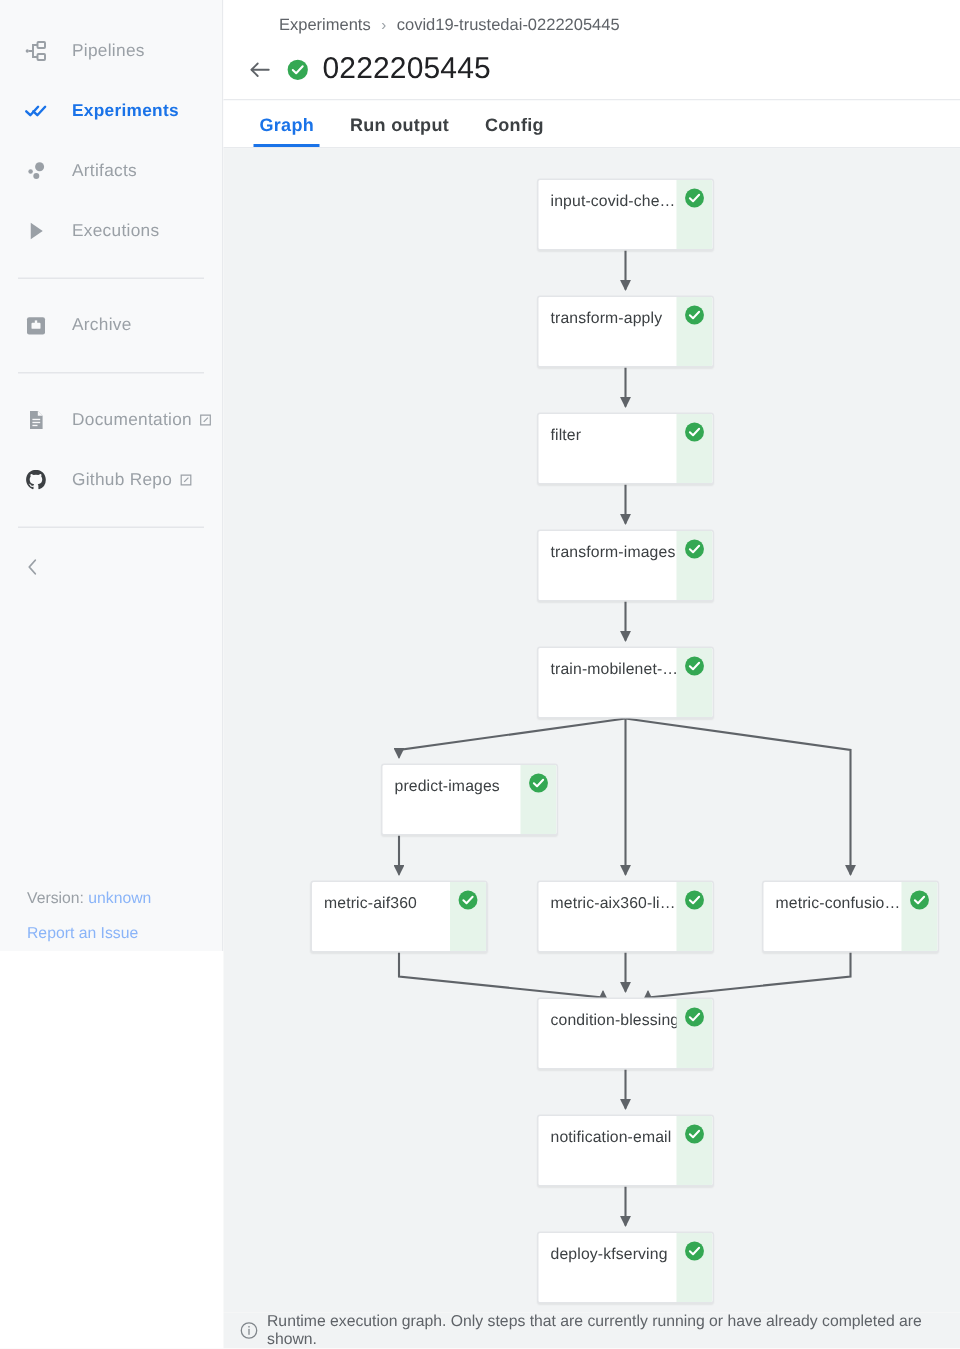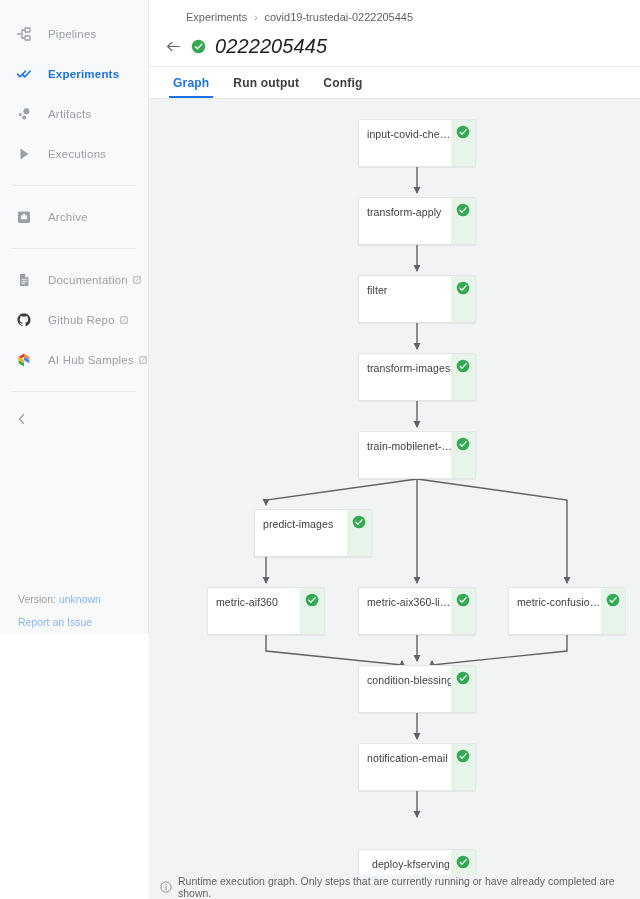--- a/index.html
+++ b/index.html
@@ -60,21 +60,21 @@
   
   .main { flex: 1 1 auto; height: 899px; position: relative; background: #fff; display: flex; flex-direction: column; }
 
   .topbar { padding: 8px 0 0 0; background: #fff; border-bottom: 1px solid #e8eaed; }
   .breadcrumb { display: flex; align-items: center; font-size: 11px; color: #5f6368; padding-left: 37px; height: 18px; }
   .breadcrumb a { color: #5f6368; text-decoration: none; }
   .breadcrumb .sep { margin: 0 7px; color: #9aa0a6; font-size: 10px; }
   .titlerow { display: flex; align-items: center; height: 40px; padding-left: 12px; }
   .back-arrow { width: 24px; height: 24px; display: flex; align-items: center; justify-content: center; color: #5f6368; cursor: pointer; margin-right: 6px; }
   .status-dot { margin-right: 9px; display: flex; align-items: center; }
-  .run-title { font-size: 20px; color: #202124; font-weight: 400; letter-spacing: .1px; font-style: italic; }
+  .run-title { font-size: 20px; color: #202124; font-weight: 400; letter-spacing: .1px; }
 
   .tabs { display: flex; height: 32px; border-bottom: 1px solid #e8eaed; background: #fff; padding-left: 12px; align-items: stretch; }
   .tab { position: relative; display: flex; align-items: center; padding: 0 12px; font-size: 12px; color: #3c4043; cursor: pointer; font-weight: bold; letter-spacing: .2px; }
   .tab.active { color: #1a73e8; }
   .tab.active::after { content: ""; position: absolute; left: 8px; right: 8px; bottom: 0; height: 2px; background: #1a73e8; }
 
   
   .canvas { flex: 1 1 auto; background: #f1f3f4; position: relative; overflow: hidden; }
   .graph { position: absolute; inset: 0; }
   .edges { position: absolute; left: 0; top: 0; width: 485px; height: 785px; }
@@ -209,38 +209,20 @@
       </span>
       <span class="lbl">Github Repo</span>
       <span class="ext">
         <svg width="8" height="8" viewBox="0 0 10 10" fill="none" stroke="#9aa0a6" stroke-width="1">
           <path d="M1 1 H9 V9 H1 Z"></path>
             <path d="M3.5 6.5 L7 3"></path>
         </svg>
       </span>
     </div>
 
-    <div class="nav-item">
-      <span class="ico">
-        <svg width="16" height="16" viewBox="0 0 16 16">
-          <path d="M8 1.6 L13.4 4.7 V8 L8 4.9 Z" fill="#ea8e4b"></path>
-          <path d="M8 4.9 L13.4 8 V11.3 L8 8.2 Z" fill="#4285f4"></path>
-          <path d="M8 1.6 L2.6 4.7 V8 L8 4.9 Z" fill="#ea4335"></path>
-          <path d="M2.6 8 L8 11.1 V14.4 L2.6 11.3 Z" fill="#34a853"></path>
-          <path d="M2.6 4.7 L8 7.8 V11.1 L2.6 8 Z" fill="#fbbc05"></path>
-        </svg>
-      </span>
-      <span class="lbl">AI Hub Samples</span>
-      <span class="ext">
-        <svg width="8" height="8" viewBox="0 0 10 10" fill="none" stroke="#9aa0a6" stroke-width="1">
-          <path d="M1 1 H9 V9 H1 Z"></path>
-            <path d="M3.5 6.5 L7 3"></path>
-        </svg>
-      </span>
-    </div>
 
     <div class="divider"></div>
 
     <div class="collapse-row">
       <span>
         <svg width="12" height="12" viewBox="0 0 12 12" fill="none" stroke="#9aa0a6" stroke-width="1.2" stroke-linecap="round" stroke-linejoin="round">
           <path d="M7.5 1.5 L3.5 6 L7.5 10.5"></path>
         </svg>
       </span>
     </div>
@@ -447,21 +429,21 @@
           <div class="statusbar">
             <span>
               <svg width="14" height="14" viewBox="0 0 20 20">
                   <circle cx="10" cy="10" r="9" fill="#34a853"></circle>
                   <path d="M5.6 10.2 L8.6 13.1 L14.4 6.9" fill="none" stroke="#fff" stroke-width="1.9" stroke-linecap="round" stroke-linejoin="round"></path>
                 </svg>
             </span>
           </div>
         </div>
 
-        <div class="node" style="left:209px; top:750px;text-align:center;">
+        <div class="node" style="left:209px; top:722px;">
           <div class="label">deploy-kfserving</div>
           <div class="statusbar">
             <span>
               <svg width="14" height="14" viewBox="0 0 20 20">
                   <circle cx="10" cy="10" r="9" fill="#34a853"></circle>
                   <path d="M5.6 10.2 L8.6 13.1 L14.4 6.9" fill="none" stroke="#fff" stroke-width="1.9" stroke-linecap="round" stroke-linejoin="round"></path>
                 </svg>
             </span>
           </div>
         </div>

